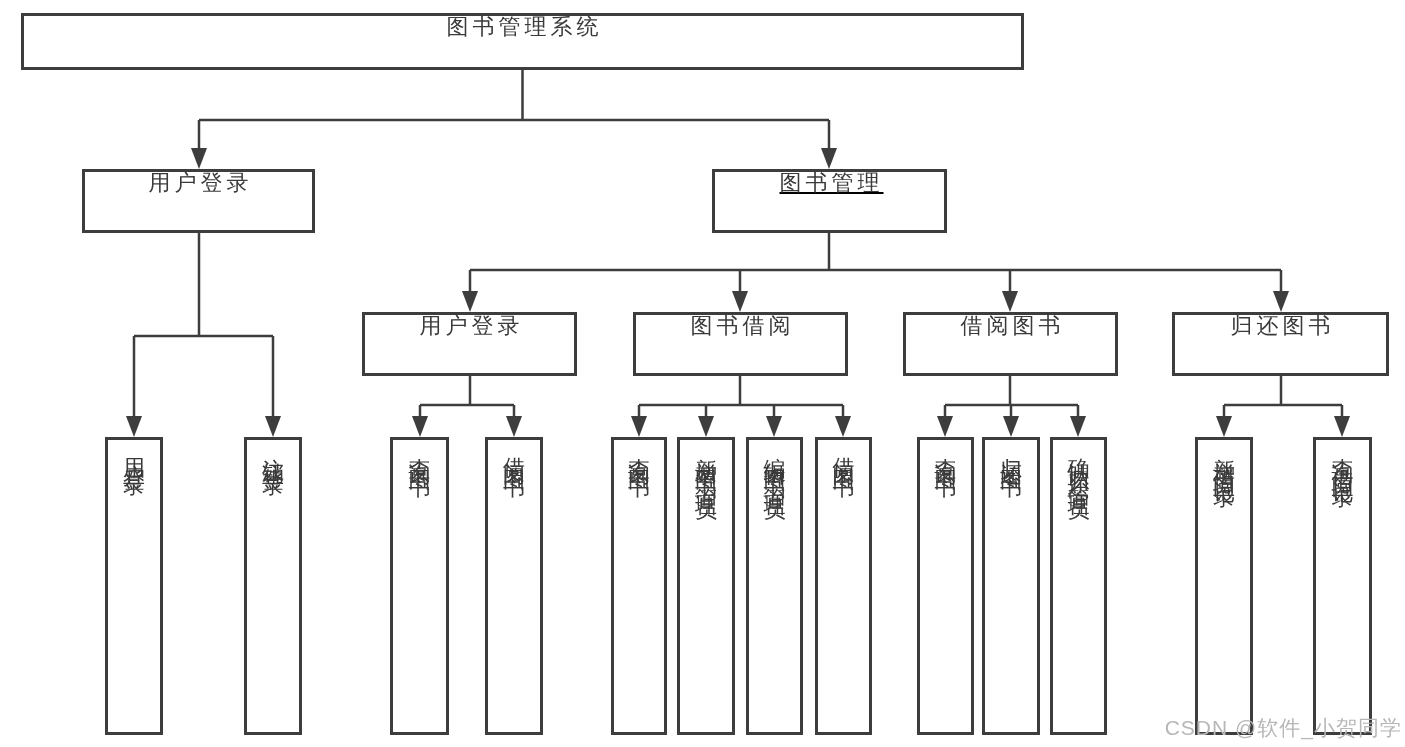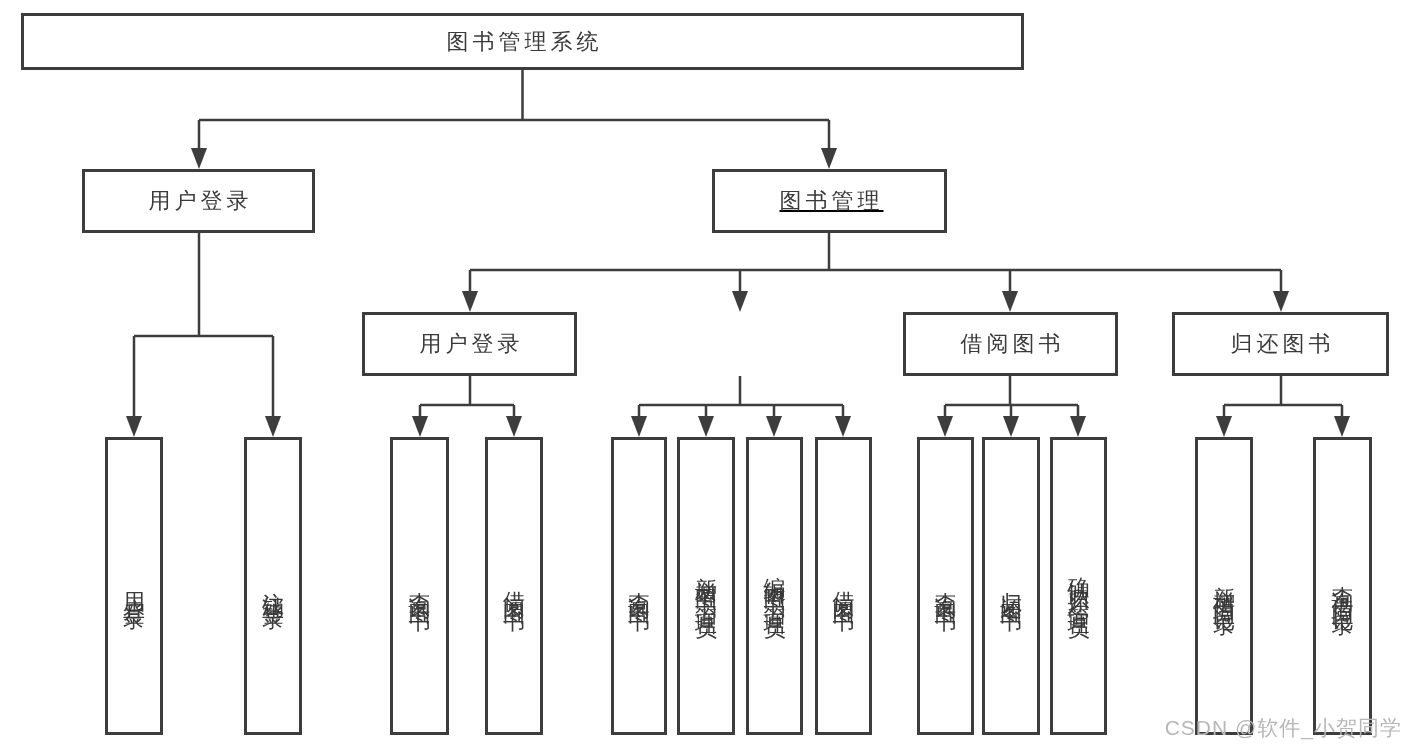--- a/index.html
+++ b/index.html
@@ -16,21 +16,21 @@
     left: 0; top: 0;
     width: 1405px; height: 747px;
     z-index: 1;
   }
   .box {
     position: absolute;
     box-sizing: border-box;
     background: #ffffff;
     border: 3px solid #3d3d3d;
     display: flex;
-    align-items: center;
+    align-items: flex-start;
     justify-content: center;
     z-index: 2;
   }
   .hlabel {
     font-size: 22px;
     letter-spacing: 4px;
     text-indent: 4px;
     color: #3a3a3a;
     white-space: nowrap;
     line-height: 1;
@@ -122,20 +122,23 @@
   <div class="box b-user-login">
     <span class="hlabel">用户登录</span>
   </div>
   <div class="box b-book-mgmt">
     <span class="hlabel">图书管理</span>
   </div>
 
   <div class="box b-l3-1">
     <span class="hlabel">用户登录</span>
   </div>
+  <div class="box b-l3-2">
+    <span class="hlabel">图书借阅</span>
+  </div>
   <div class="box b-l3-3">
     <span class="hlabel">借阅图书</span>
   </div>
   <div class="box b-l3-4">
     <span class="hlabel">归还图书</span>
   </div>
 
   <div class="box vbox b-a1">
     <span class="vlabel">用户登录</span>
   </div>

